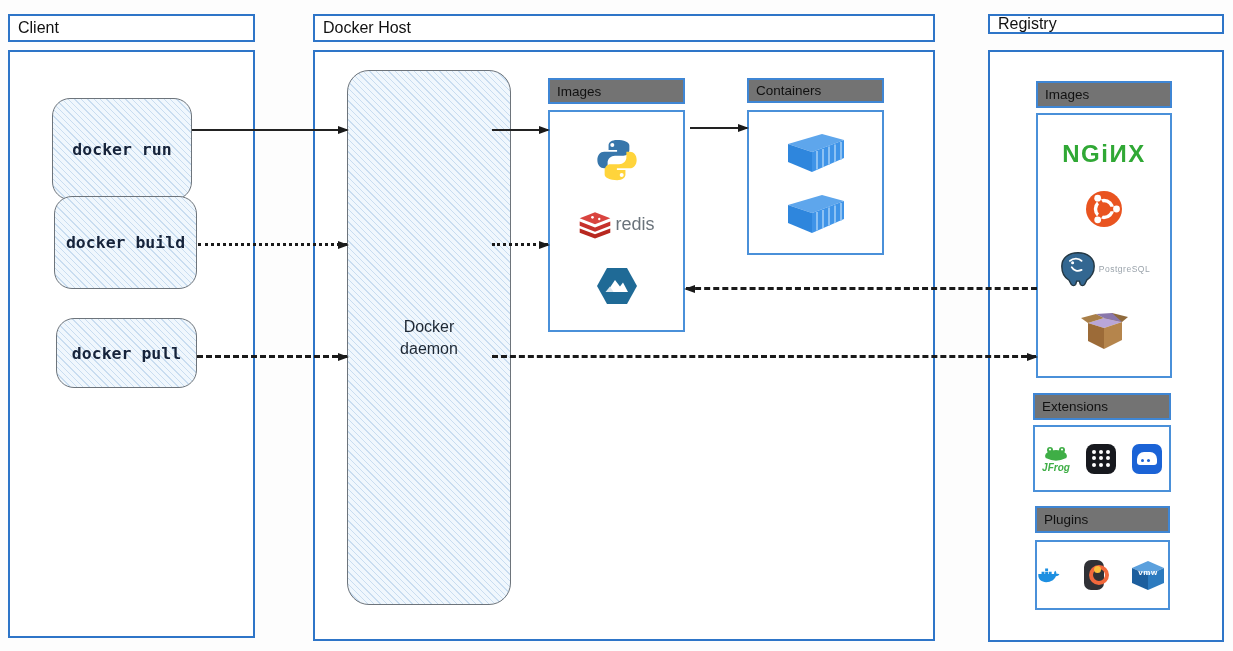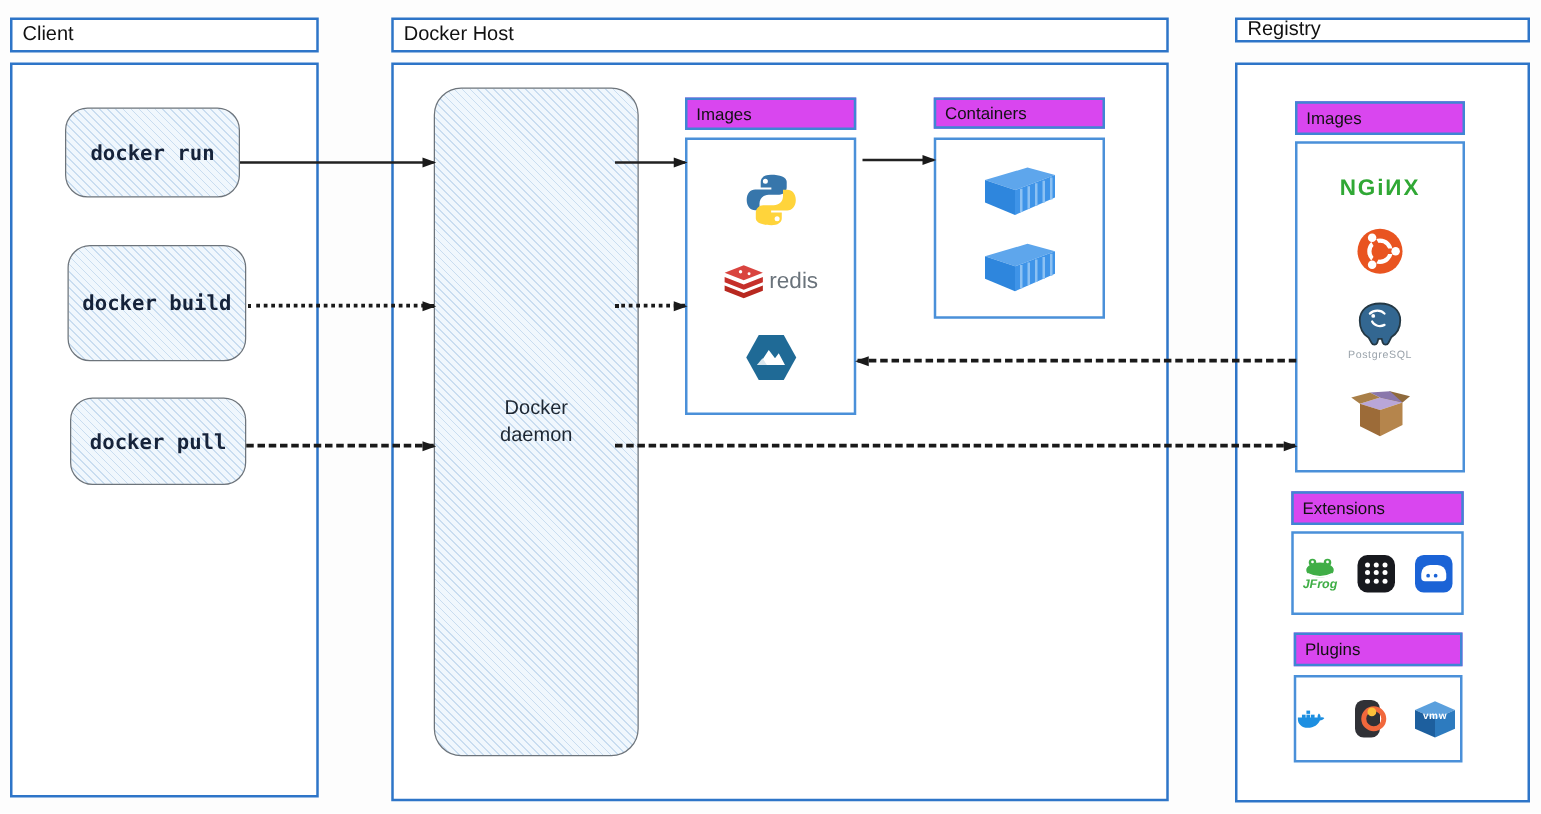--- a/index.html
+++ b/index.html
@@ -3,21 +3,21 @@
 <meta charset="utf-8">
 <style>
   html,body{margin:0;padding:0;background:#ffffff;}
   #diagram{position:relative;width:1233px;height:651px;background:#fdfdfd;overflow:hidden;
            font-family:"Liberation Sans",sans-serif;color:#111;}
 
   
   .frame{position:absolute;border:2px solid #2e75c8;background:#fff;box-sizing:border-box;}
   .titlebar{position:absolute;border:2px solid #2e75c8;background:#fff;box-sizing:border-box;
             display:flex;align-items:center;padding-left:8px;font-size:16px;}
-  .paneltitle{position:absolute;border:2px solid #3f86d4;background:#d946ef;box-sizing:border-box;
+  .paneltitle{position:absolute;border:2px solid #3f86d4;background:#737373;box-sizing:border-box;
               display:flex;align-items:center;padding-left:7px;font-size:13.5px;}
   .panel{position:absolute;border:2px solid #4a90d9;background:#fff;box-sizing:border-box;
          display:flex;flex-direction:column;align-items:center;justify-content:space-around;}
 
   
   .sketch{position:absolute;box-sizing:border-box;border:1.6px solid #6d747b;border-radius:18px;
           background-color:#f0f7fd;
           background-image:repeating-linear-gradient(45deg,rgba(110,160,210,.30) 0px,rgba(110,160,210,.30) 1px,transparent 1px,transparent 4.5px);
           display:flex;align-items:center;justify-content:center;}
   .cmdtext{font-family:"DejaVu Sans Mono","Liberation Mono",monospace;font-size:16.5px;font-weight:bold;color:#16233a;}
@@ -29,22 +29,22 @@
   .arrow.dotted{border-top:3px dotted #1a1a1a;}
   .arrow.dashed{border-top:3px dashed #1a1a1a;}
   .arrow.to-right::after{content:"";position:absolute;right:-2px;top:-5.5px;width:0;height:0;
        border-left:11px solid #1a1a1a;border-top:4.5px solid transparent;border-bottom:4.5px solid transparent;}
   .arrow.to-left::before{content:"";position:absolute;left:-2px;top:-5.5px;width:0;height:0;
        border-right:11px solid #1a1a1a;border-top:4.5px solid transparent;border-bottom:4.5px solid transparent;}
 
   
   .logo-row{display:flex;align-items:center;gap:3px;}
   .redis-label{font-size:18px;color:#6a737b;}
-  .nginx-word{font-size:18px;font-weight:bold;color:#30a835;letter-spacing:1.5px;}
-  .pg-wrap{display:flex;flex-direction:column;align-items:center;gap:1px;}
+  .nginx-word{font-size:24px;font-weight:bold;color:#30a835;letter-spacing:1.5px;}
+  .pg-wrap{display:flex;flex-direction:row;align-items:center;gap:1px;}
   .pg-label{font-size:8.5px;color:#9aa3ab;letter-spacing:.5px;}
   .jfrog-wrap{display:flex;flex-direction:column;align-items:center;line-height:1;font-style:italic;}
   .jfrog-label{font-size:10px;font-weight:bold;color:#3fae46;}
   .iconrow{display:flex;align-items:center;justify-content:center;gap:16px;width:100%;height:100%;}
 
   .appicon-dark{width:30px;height:30px;border-radius:8px;background:#17191e;
        display:grid;grid-template-columns:repeat(3,1fr);place-items:center;padding:5px;box-sizing:border-box;}
   .appicon-dark i{width:4px;height:4px;border-radius:50%;background:#fff;}
   .appicon-blue{width:30px;height:30px;border-radius:7px;background:#1b63d6;position:relative;}
   .appicon-blue b{position:absolute;left:5px;right:5px;top:8px;height:13px;background:#fff;
@@ -62,21 +62,21 @@
 </head>
 <body>
 
 <div id="diagram">
 
   <div class="titlebar" style="left:8px;top:14px;width:247px;height:28px;">
     <span>Client</span>
   </div>
   <div class="frame" style="left:8px;top:50px;width:247px;height:588px;"></div>
 
-  <div class="sketch" style="left:52px;top:86px;width:140px;height:72px;">
+  <div class="sketch" style="left:52px;top:98px;width:140px;height:102px;">
     <span class="cmdtext">docker run</span>
   </div>
   <div class="sketch" style="left:54px;top:196px;width:143px;height:93px;">
     <span class="cmdtext">docker build</span>
   </div>
   <div class="sketch" style="left:56px;top:318px;width:141px;height:70px;">
     <span class="cmdtext">docker pull</span>
   </div>
 
   <div class="titlebar" style="left:313px;top:14px;width:622px;height:28px;">

